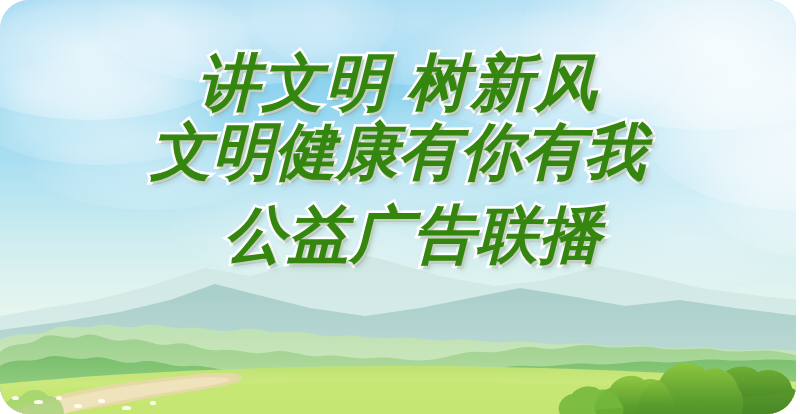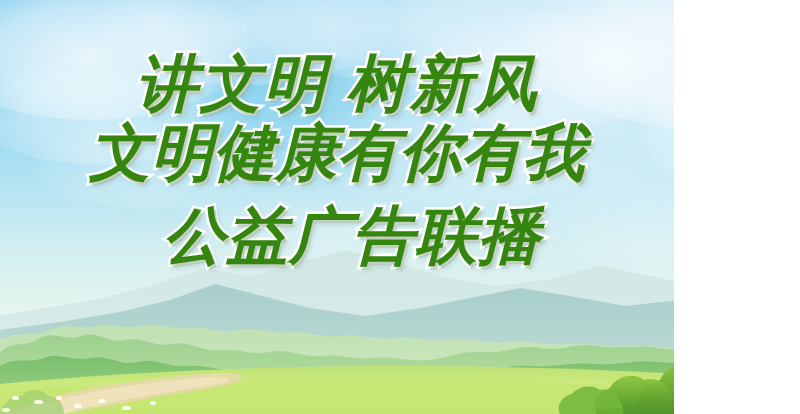--- a/index.html
+++ b/index.html
@@ -3,25 +3,26 @@
 <meta charset="utf-8">
 <title>公益广告联播</title>
 <style>
   html, body {
     margin: 0;
     padding: 0;
     background: #ffffff;
   }
   .banner {
     position: relative;
-    width: 674px;
+    width: 796px;
     height: 414px;
     overflow: hidden;
-    font-family: Liberation Sans, sans-serif;
+    font-family: Liberation Serif, serif;
     user-select: none;
+    border-radius: 29px;
   }
 
   
   .sky {
     position: absolute;
     inset: 0;
     background:
       linear-gradient(to bottom,
         #7cc9ec 0%,
         #86cfee 14%,

